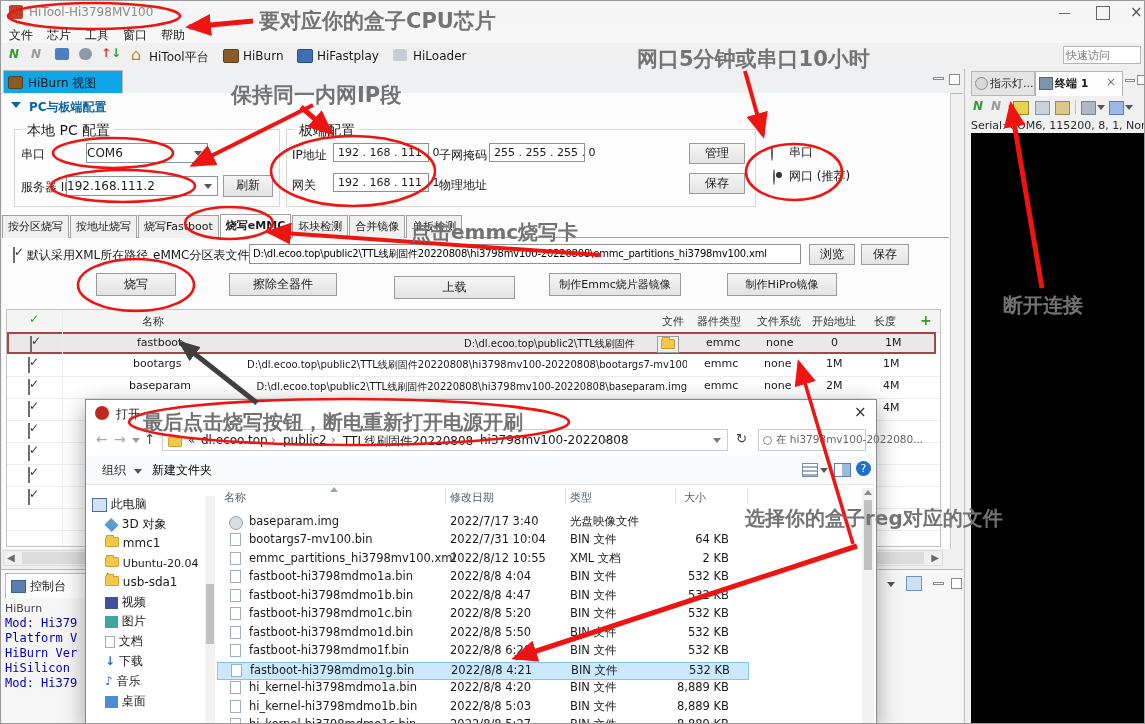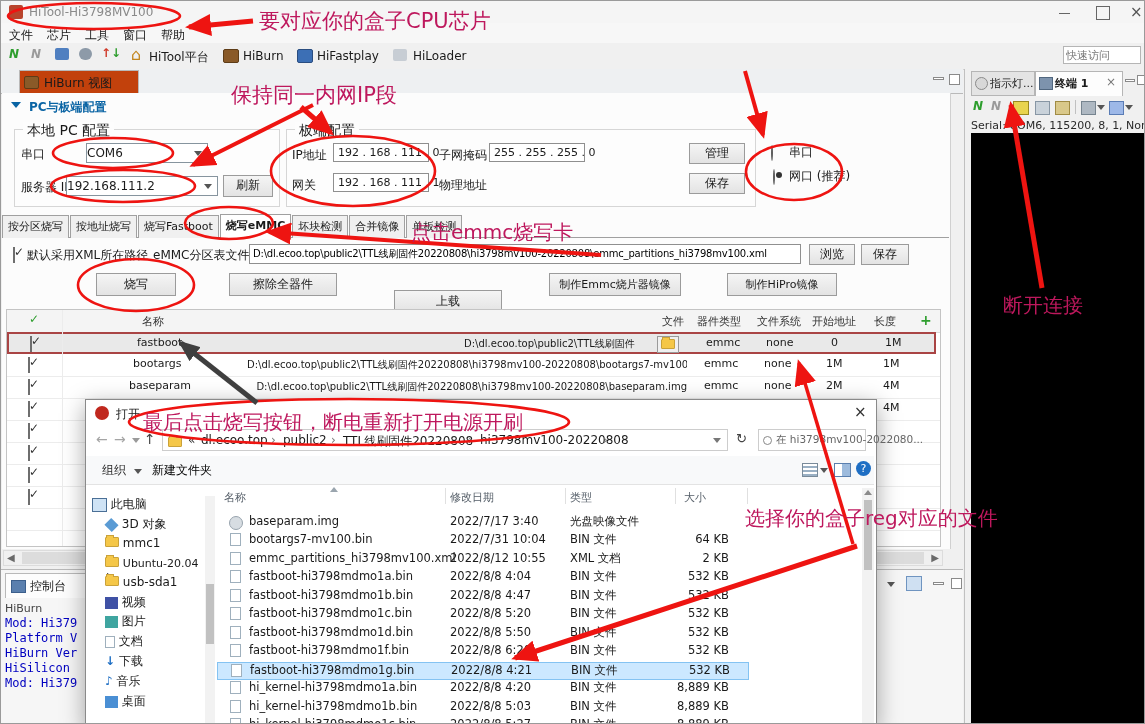--- a/index.html
+++ b/index.html
@@ -24,21 +24,21 @@
   .xtab.active{background:#fff;position:relative;top:1px;padding-bottom:6px;font-weight:bold}
   .th{font-size:11px;color:#333}
   .cellc{text-align:center}
   .mini{display:inline-block;width:12px;height:10px;border:1px solid #8a8a8a;background:#fff;box-sizing:border-box}
   .mini.bar{height:3px;border:1px solid #8a8a8a;margin-bottom:2px}
   .ticon{display:inline-block;width:14px;height:12px;border-radius:2px;vertical-align:middle}
   .folder{width:14px;height:10px;background:#f5c748;border:1px solid #caa23a;border-radius:1px;position:relative;display:inline-block}
   .folder::before{content:"";position:absolute;top:-3px;left:0;width:6px;height:2px;background:#f5c748;border:1px solid #caa23a;border-bottom:none}
   .page{width:11px;height:13px;background:#fff;border:1px solid #9fb0bd;display:inline-block;box-sizing:border-box}
   .si{display:inline-block;width:13px;height:12px;vertical-align:middle}
-  .red{color:#be185d;font-weight:400}
+  .red{color:#737373;font-weight:700}
   .winbtn{position:absolute;top:0;width:34px;height:22px}
 </style>
 </head>
 <body>
 
 <div id="screen">
 
   
   <div class="abs" style="left:0;top:0;width:1145px;height:22px;background:#f5f5f5"></div>
   <span class="abs" style="left:8px;top:4px;width:14px;height:14px;background:#b8442c;border-radius:2px"></span>
@@ -73,21 +73,21 @@
   <span class="abs ticon" style="left:222px;top:48px;background:#8a5a28;border:1px solid #5e3c17"></span>
   <span class="abs txt" style="left:242px;top:48px">HiBurn</span>
   <span class="abs ticon" style="left:296px;top:48px;background:#3c6fb5;border:1px solid #2a4d80"></span>
   <span class="abs txt" style="left:316px;top:48px">HiFastplay</span>
   <span class="abs ticon" style="left:392px;top:48px;background:#c7cdd4;border:1px solid #7e8si790"></span>
   <span class="abs txt" style="left:412px;top:48px">HiLoader</span>
   <input class="abs inp" style="left: 1062px; top: 45px; width: 78px; height: 18px; font-size: 11px; color: rgb(138, 138, 138); border: 1px solid rgb(181, 181, 181);" placeholder="快速访问">
 
   
   <div class="abs" style="left:0;top:68px;width:962px;height:24px;background:#eef0f2;border-bottom:1px solid #b9b9b9"></div>
-  <div class="abs" style="left:18px;top:69px;width:118px;height:23px;background:#c2410c;border:1px solid #b9b9b9;border-bottom:none">
+  <div class="abs" style="left:2px;top:69px;width:118px;height:23px;background:#0ea5e9;border:1px solid #b9b9b9;border-bottom:none">
     <span class="abs ticon" style="left:4px;top:5px;width:13px;height:11px;background:#8a5a28;border:1px solid #5e3c17"></span>
     <span class="abs txt" style="left:24px;top:4px">HiBurn 视图</span>
   </div>
   <span class="abs mini bar" style="left:932px;top:76px;width:11px"></span>
   <span class="abs mini" style="left:948px;top:73px;width:11px;height:11px"></span>
 
   
   <div class="abs" style="left:1px;top:92px;width:948px;height:456px;background:#fcfcfc;border-right:1px solid #d0d0d0"></div>
   <span class="abs" style="left:10px;top:101px;width:0;height:0;border-left:5px solid transparent;border-right:5px solid transparent;border-top:6px solid #0a64a4"></span>
   <span class="abs txt" style="left:28px;top:98px;color:#0a64a4;font-weight:bold">PC与板端配置</span>
@@ -137,21 +137,21 @@
   <span class="abs cb on" style="left:8px;top:247px"></span>
   <span class="abs txt" style="left:26px;top:246px">默认采用XML所在路径</span>
   <span class="abs txt" style="left:152px;top:246px">eMMC分区表文件</span>
   <input class="abs inp" style="left: 248px; top: 243px; width: 552px; height: 20px; font-size: 10px; letter-spacing: -0.2px; padding-left: 3px;" value="D:\dl.ecoo.top\public2\TTL线刷固件20220808\hi3798mv100-20220808\emmc_partitions_hi3798mv100.xml">
   <div class="abs btn" style="left:808px;top:243px;width:46px;height:21px">浏览</div>
   <div class="abs btn" style="left:860px;top:243px;width:48px;height:21px">保存</div>
 
   
   <div class="abs btn" style="left:95px;top:272px;width:80px;height:23px;line-height:21px">烧写</div>
   <div class="abs btn" style="left:228px;top:272px;width:108px;height:23px;line-height:21px">擦除全器件</div>
-  <div class="abs btn" style="left:393px;top:289px;width:108px;height:23px;line-height:21px">上载</div>
+  <div class="abs btn" style="left:393px;top:275px;width:121px;height:23px;line-height:21px">上载</div>
   <div class="abs btn" style="left:548px;top:272px;width:132px;height:23px;line-height:21px;font-size:11px">制作Emmc烧片器镜像</div>
   <div class="abs btn" style="left:726px;top:272px;width:110px;height:23px;line-height:21px;font-size:11px">制作HiPro镜像</div>
 
   
   <div class="abs" style="left:5px;top:308px;width:935px;height:238px;background:#fff;border:1px solid #c4c4c4;box-sizing:border-box;overflow:hidden">
 
     <div class="abs" style="left:0;top:0;width:933px;height:22px;background:#f4f4f4;border-bottom:1px solid #dcdcdc">
       <span class="abs" style="left:22px;top:2px;color:#2e9e2e;font-weight:bold">✓</span>
       <span class="abs th txt" style="left:135px;top:4px">名称</span>
       <span class="abs th txt" style="left:655px;top:4px">文件</span>
@@ -422,20 +422,21 @@
         </div>
     </div>
     <div class="abs" style="left:776px;top:88px;width:12px;height:238px;background:#f2f2f2">
       <span class="abs" style="left:2px;top:2px;width:0;height:0;border-left:4px solid transparent;border-right:4px solid transparent;border-bottom:5px solid #8a8a8a"></span>
       <span class="abs" style="left:2px;top:12px;width:8px;height:70px;background:#c1c1c1"></span>
     </div>
   </div>
 
   
   <div class="abs red txt" style="left:258px;top:6px;font-size:21px;z-index:100">要对应你的盒子CPU芯片</div>
+  <div class="abs red txt" style="left:636px;top:44px;font-size:21px;z-index:100">网口5分钟或串口10小时</div>
   <div class="abs red txt" style="left:230px;top:80px;font-size:21px;z-index:100">保持同一内网IP段</div>
   <div class="abs red txt" style="left:410px;top:218px;font-size:20px;z-index:100">点击emmc烧写卡</div>
   <div class="abs red txt" style="left:142px;top:408px;font-size:20px;z-index:100">最后点击烧写按钮，断电重新打开电源开刷</div>
   <div class="abs red txt" style="left:744px;top:504px;font-size:20px;z-index:100">选择你的盒子reg对应的文件</div>
   <div class="abs red txt" style="left:1002px;top:291px;font-size:20px;z-index:100">断开连接</div>
 
   
   <svg class="abs" width="1145" height="724" style="left:0;top:0;z-index:99;pointer-events:none">
     <defs>
       <marker id="ar" markerUnits="userSpaceOnUse" markerWidth="26" markerHeight="22" refX="22" refY="11" orient="auto">

